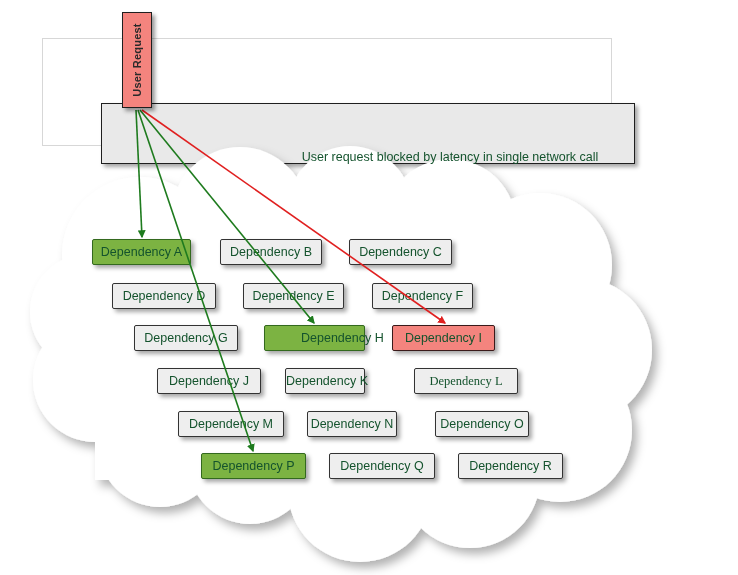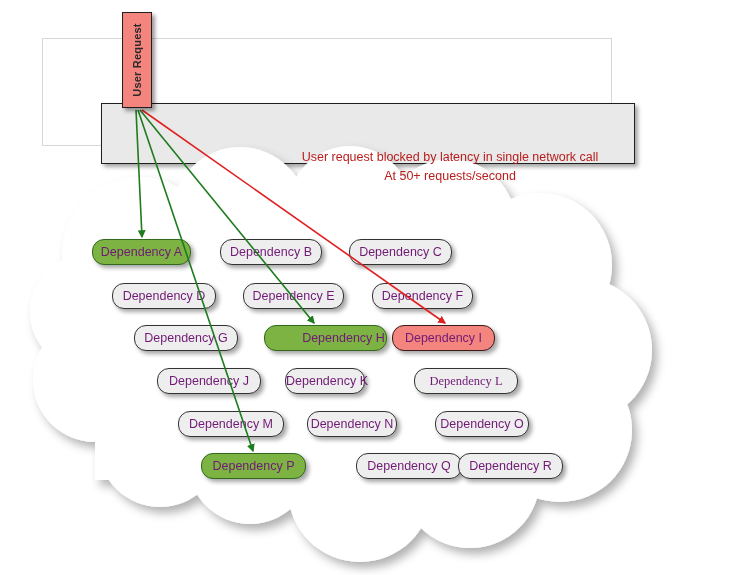--- a/index.html
+++ b/index.html
@@ -80,46 +80,46 @@
   .annotations {
     position: absolute;
     left: 250px;
     top: 148px;
     width: 400px;
     text-align: center;
     z-index: 30;
   }
   .annotations div {
     font-size: 12.5px;
-    color: #b91c1c;
+    color: #14532d;
     line-height: 19px;
   }
 
   
   .cloud-layer {
     position: absolute;
     left: 0;
     top: 0;
     width: 738px;
     height: 575px;
     z-index: 5;
   }
 
   
   .dep {
     position: absolute;
     height: 26px;
     line-height: 24px;
     text-align: center;
     font-size: 12.5px;
-    color: #701a75;
+    color: #14532d;
     background: #eeeeee;
     border: 1.5px solid #333333;
     box-sizing: border-box;
-    border-radius: 12px;
+    border-radius: 2px;
     box-shadow: 3px 3px 4px rgba(0,0,0,0.35);
     z-index: 20;
     white-space: nowrap;
   }
   .dep.green {
     background: #7CB342;
     border-color: #33691E;
   }
   .dep.red {
     background: #F4847E;
@@ -169,41 +169,40 @@
   <div class="app-container">
     <div class="thread-bar"></div>
   </div>
 
   <div class="user-request">
     <span class="user-request-label">User Request</span>
   </div>
 
   <div class="annotations">
     <div>User request blocked by latency in single network call</div>
-    <div>At 50+ requests/second</div>
   </div>
 
   <div id="dep-host">
       <div class="dep green" style="left: 92px; top: 239px; width: 99px;">Dependency A</div>
       <div class="dep" style="left: 220px; top: 239px; width: 102px;">Dependency B</div>
       <div class="dep" style="left: 349px; top: 239px; width: 103px;">Dependency C</div>
       <div class="dep" style="left: 112px; top: 283px; width: 104px;">Dependency D</div>
       <div class="dep" style="left: 243px; top: 283px; width: 101px;">Dependency E</div>
       <div class="dep" style="left: 372px; top: 283px; width: 101px;">Dependency F</div>
       <div class="dep" style="left: 134px; top: 325px; width: 104px;">Dependency G</div>
-      <div class="dep green" style="left: 264px; top: 325px; width: 123px; padding-left: 36px;">Dependency H</div>
+      <div class="dep green" style="left: 264px; top: 325px; width: 101px; padding-left: 36px;">Dependency H</div>
       <div class="dep red" style="left: 392px; top: 325px; width: 103px;">Dependency I</div>
       <div class="dep" style="left: 157px; top: 368px; width: 104px;">Dependency J</div>
       <div class="dep" style="left: 285px; top: 368px; width: 80px;">Dependency K</div>
       <div class="dep" style="left: 414px; top: 368px; width: 104px; font-family: Liberation Serif, serif;">Dependency L</div>
       <div class="dep" style="left: 178px; top: 411px; width: 106px;">Dependency M</div>
       <div class="dep" style="left: 307px; top: 411px; width: 90px;">Dependency N</div>
       <div class="dep" style="left: 435px; top: 411px; width: 94px; text-align: center;">Dependency O</div>
       <div class="dep green" style="left: 201px; top: 453px; width: 105px;">Dependency P</div>
-      <div class="dep" style="left: 329px; top: 453px; width: 106px; margin-left: 27px;">Dependency Q</div>
+      <div class="dep" style="left: 329px; top: 453px; width: 106px;">Dependency Q</div>
       <div class="dep" style="left: 458px; top: 453px; width: 105px;">Dependency R</div>
     </div>
 
   <svg class="arrow-layer" viewBox="0 0 738 575" xmlns="http://www.w3.org/2000/svg">
     <defs>
       <marker id="headGreen" markerWidth="5" markerHeight="5" refX="4.2" refY="2.5" orient="auto" markerUnits="strokeWidth">
         <path d="M0,0 L5,2.5 L0,5 z" fill="#1E7B1E"></path>
       </marker>
       <marker id="headRed" markerWidth="5" markerHeight="5" refX="4.2" refY="2.5" orient="auto" markerUnits="strokeWidth">
         <path d="M0,0 L5,2.5 L0,5 z" fill="#E02020"></path>

